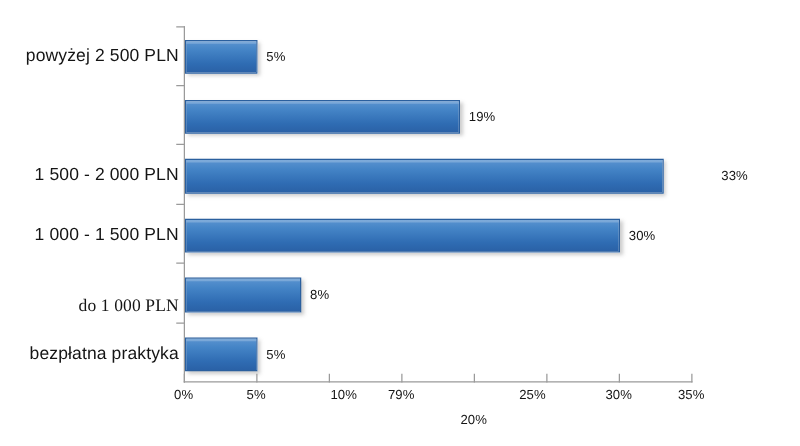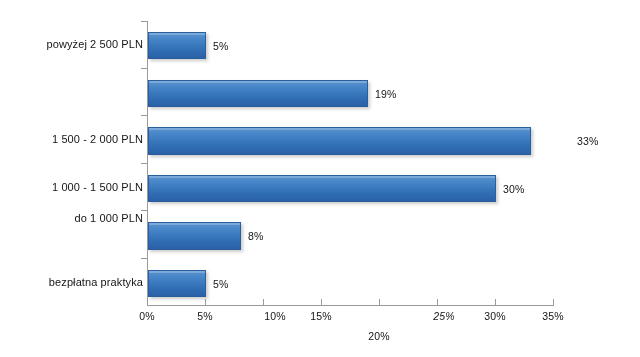--- a/index.html
+++ b/index.html
@@ -68,21 +68,21 @@
     width: 1px;
     height: 7px;
     background: #9a9a9a;
   }
 
   
   .cat-label {
     position: absolute;
     right: 497px;          
     text-align: right;
-    font-size: 11px;
+    font-size: 14px;
     line-height: 12px;
     color: #151515;
     letter-spacing: 0.1px;
     white-space: nowrap;
   }
 
   
   .bar {
     position: absolute;
     left: 148px;
@@ -137,21 +137,21 @@
     <div class="y-tick" style="top:21px;"></div>
     <div class="y-tick" style="top:68px;"></div>
     <div class="y-tick" style="top:115px;"></div>
     <div class="y-tick" style="top:163px;"></div>
     <div class="y-tick" style="top:210px;"></div>
     <div class="y-tick" style="top:258px;"></div>
 
     <div class="cat-label" style="top:38px;">powyżej 2 500 PLN</div>
     <div class="cat-label" style="top:133px;">1 500 - 2 000 PLN</div>
     <div class="cat-label" style="top:181px;">1 000 - 1 500 PLN</div>
-    <div class="cat-label" style="top:212px;">do 1 000 PLN</div>
+    <div class="cat-label" style="top:240px;font-family:Liberation Serif, serif;">do 1 000 PLN</div>
     <div class="cat-label" style="top:276px;">bezpłatna praktyka</div>
 
     <div class="bar" style="top: 32px; height: 27px; width: 58px;"></div>
     <div class="bar" style="top: 80px; height: 27px; width: 220px;"></div>
     <div class="bar" style="top: 127px; height: 28px; width: 383px;"></div>
     <div class="bar" style="top: 175px; height: 27px; width: 348px;"></div>
     <div class="bar" style="top: 222px; height: 28px; width: 93px;"></div>
     <div class="bar" style="top: 270px; height: 27px; width: 58px;"></div>
 
     <div class="value-label" style="top: 40px; left: 213px;">5%</div>
@@ -166,20 +166,20 @@
     <div class="x-tick" style="left: 263px;"></div>
     <div class="x-tick" style="left: 321px;"></div>
     <div class="x-tick" style="left: 379px;"></div>
     <div class="x-tick" style="left: 437px;"></div>
     <div class="x-tick" style="left: 495px;"></div>
     <div class="x-tick" style="left: 553px;"></div>
 
     <div class="x-tick-label" style="left: 127px;">0%</div>
     <div class="x-tick-label" style="left: 185px;">5%</div>
     <div class="x-tick-label" style="left: 255px;">10%</div>
-    <div class="x-tick-label" style="left: 301px;">15%</div>
+    <div class="x-tick-label" style="left: 301px;">79%</div>
     <div class="x-tick-label" style="left: 359px; margin-top: 20px;">20%</div>
-    <div class="x-tick-label" style="left: 424px; font-style: italic;">25%</div>
+    <div class="x-tick-label" style="left: 406px;">25%</div>
     <div class="x-tick-label" style="left: 475px;">30%</div>
     <div class="x-tick-label" style="left: 533px; text-align: center;">35%</div>
 
   </div>
 </div>
 
 </body></html>

